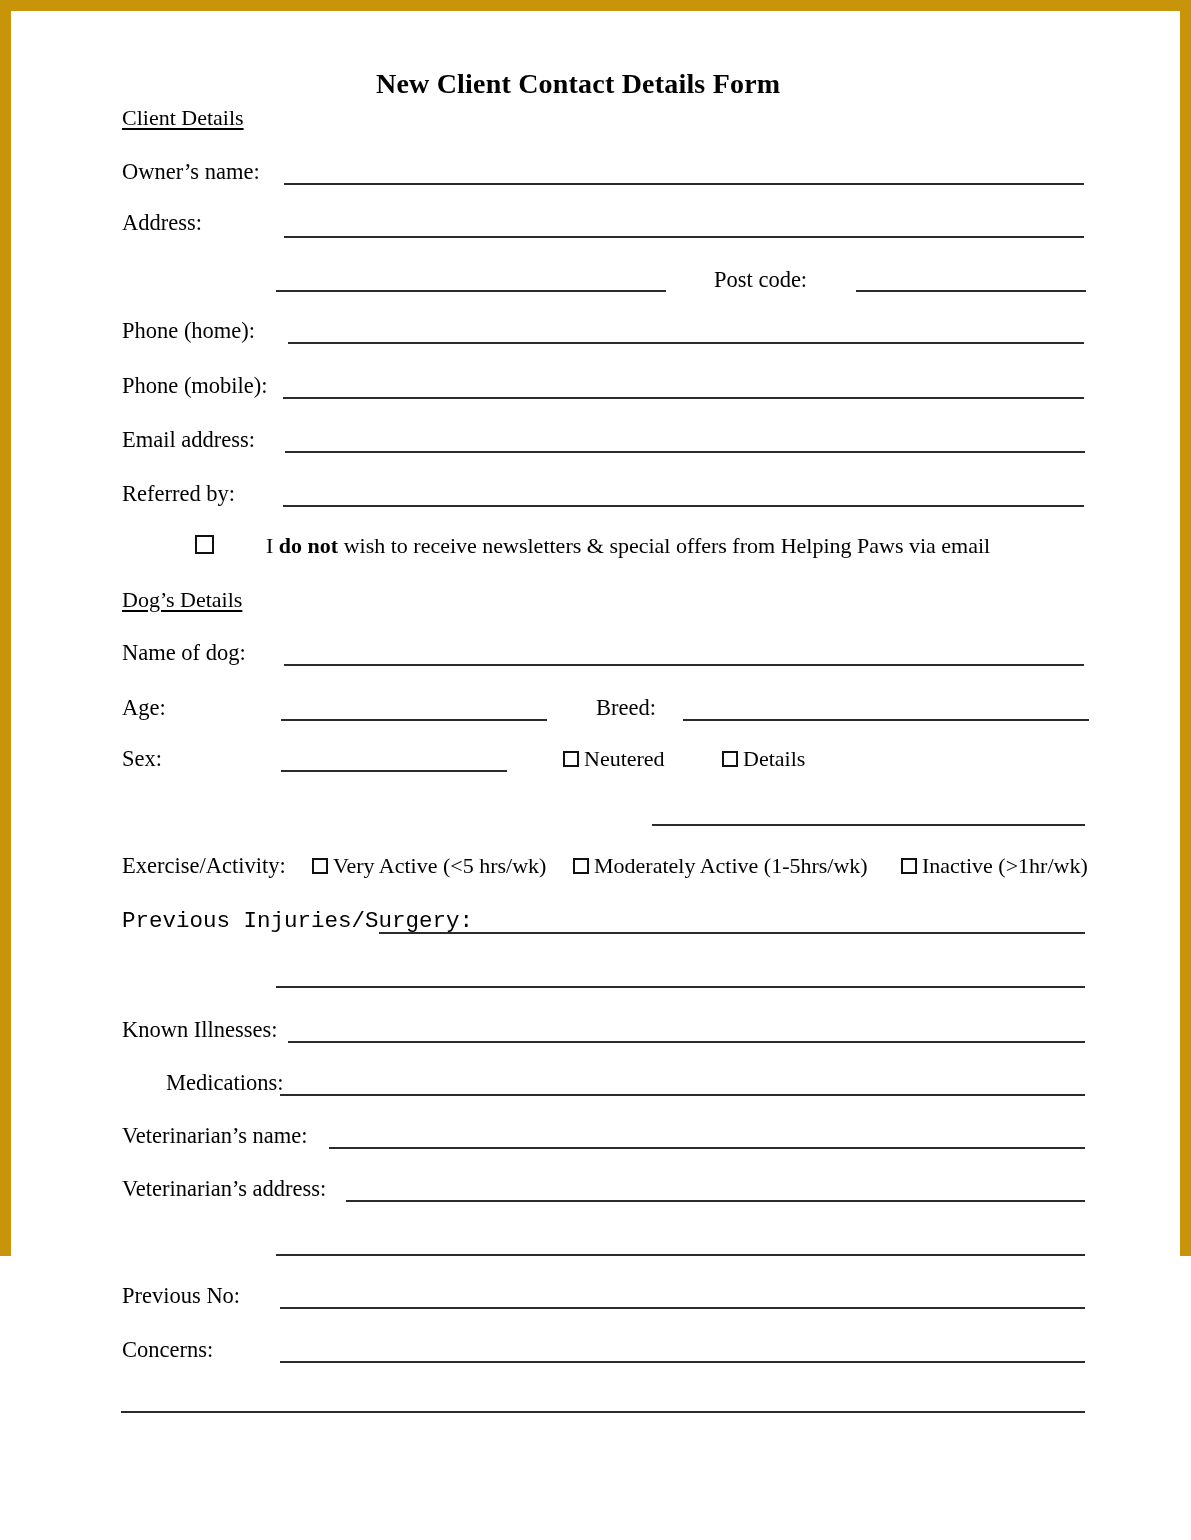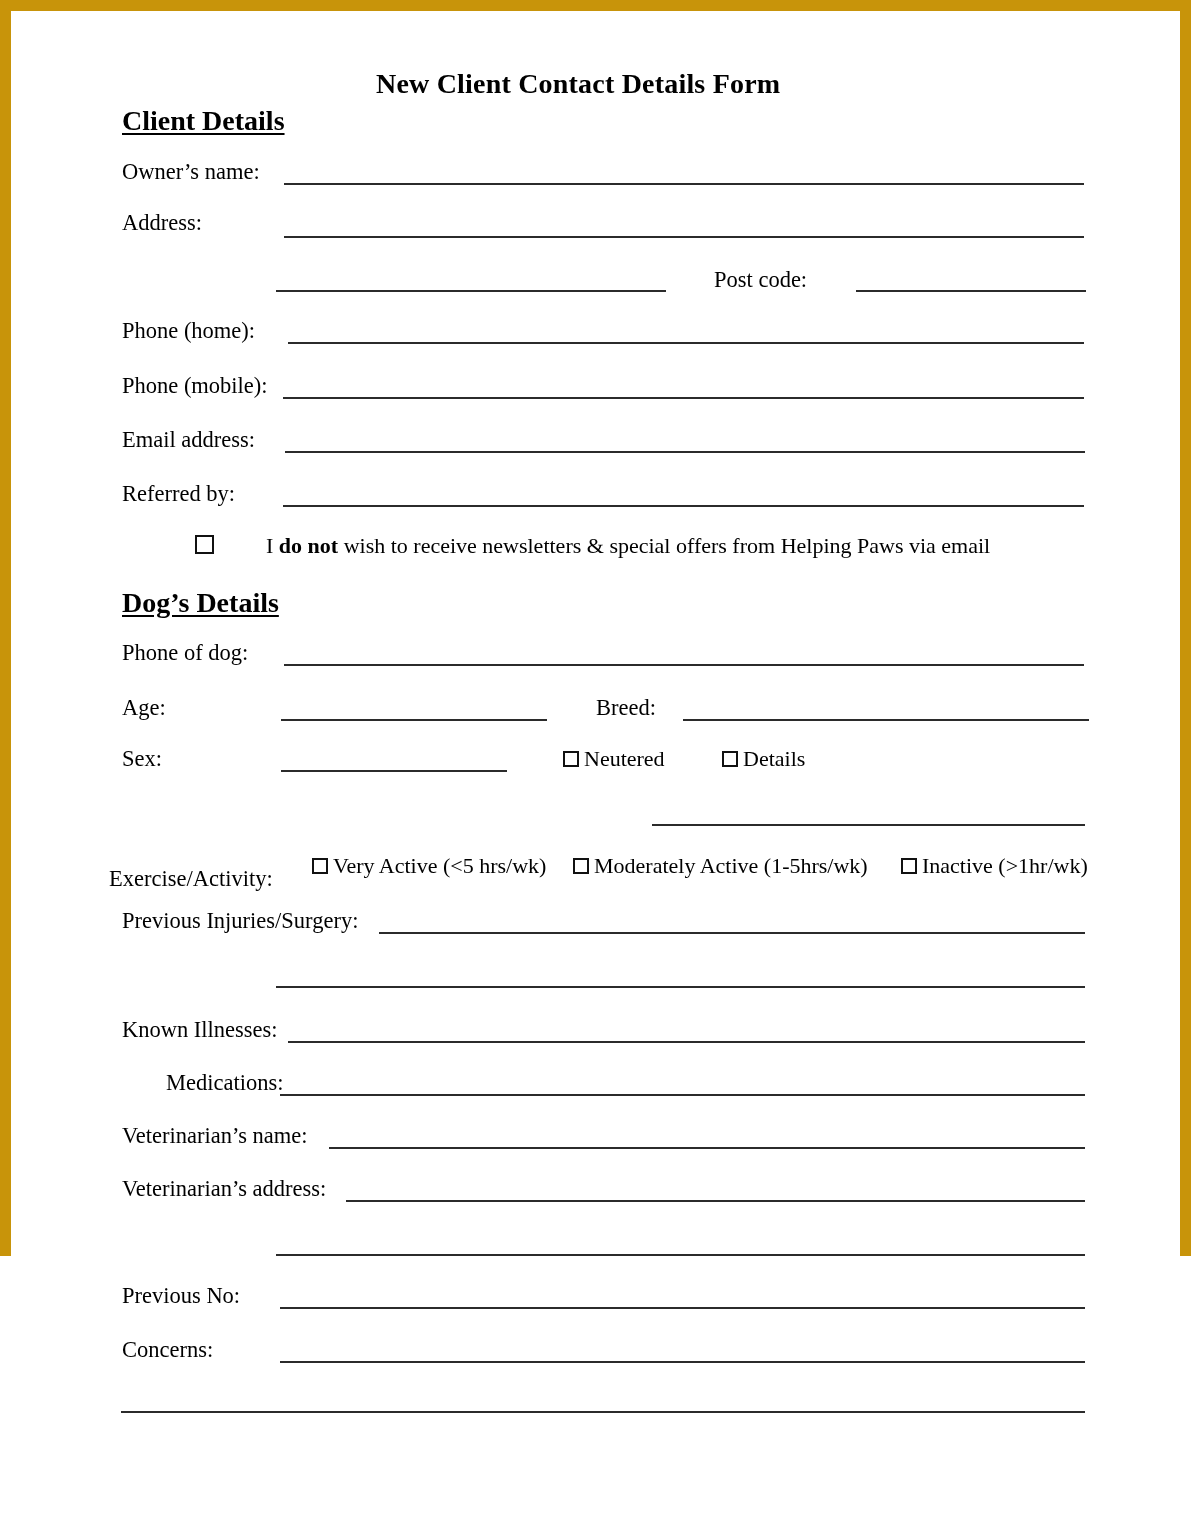--- a/index.html
+++ b/index.html
@@ -37,22 +37,22 @@
   
   .abs { position: absolute; white-space: nowrap; }
 
   .title {
     font-size: 28px;
     font-weight: bold;
     letter-spacing: 0.2px;
   }
 
   .section-head {
-    font-size: 28px;
-    font-weight: bold;
+    font-size: 22px;
+    font-weight: normal;
     text-decoration: underline;
     text-underline-offset: 3px;
     text-align: center;
   }
 
   .label {
     font-size: 22.5px;
     font-weight: normal;
   }
 
@@ -111,52 +111,52 @@
     <div class="abs label" style="left:111px; top:470px;">Referred by:</div>
     <div class="rule" style="left:272px; top:494px; width:801px;"></div>
 
     <div class="cbox" style="left:184px; top:524px; width:19px; height:19px;"></div>
     <div class="abs inline-text" style="left:255px; top:522px;">
       <span>I </span><b>do not</b><span> wish to receive newsletters &amp; special offers from Helping Paws via email</span>
     </div>
 
     <div class="abs section-head" style="left:111px; top:576px;">Dog’s Details</div>
 
-    <div class="abs label" style="left:111px; top:629px;">Phone of dog:</div>
+    <div class="abs label" style="left:111px; top:629px;">Name of dog:</div>
     <div class="rule" style="left:273px; top:653px; width:800px;"></div>
 
     <div class="abs label" style="left:111px; top:684px;">Age:</div>
     <div class="rule" style="left:270px; top:708px; width:266px;"></div>
 
     <div class="abs label" style="left:585px; top:684px;">Breed:</div>
     <div class="rule" style="left:672px; top:708px; width:406px;"></div>
 
     <div class="abs label" style="left:111px; top:735px;">Sex:</div>
     <div class="rule" style="left:270px; top:759px; width:226px;"></div>
 
     <div class="cbox small" style="left:552px; top:740px; width:16px; height:16px;"></div>
     <div class="abs inline-text" style="left:573px; top:735px;">Neutered</div>
 
     <div class="cbox small" style="left:711px; top:740px; width:16px; height:16px;"></div>
     <div class="abs inline-text" style="left:732px; top:735px;">Details</div>
 
     <div class="rule" style="left:641px; top:813px; width:433px;"></div>
 
-    <div class="abs label" style="left:98px; top:842px;margin-top:13px;">Exercise/Activity:</div>
+    <div class="abs label" style="left:111px; top:842px;">Exercise/Activity:</div>
 
     <div class="cbox small" style="left:301px; top:847px; width:16px; height:16px;"></div>
     <div class="abs inline-text" style="left:322px; top:842px;">Very Active (&lt;5 hrs/wk)</div>
 
     <div class="cbox small" style="left:562px; top:847px; width:16px; height:16px;"></div>
     <div class="abs inline-text" style="left:583px; top:842px;">Moderately Active (1-5hrs/wk)</div>
 
     <div class="cbox small" style="left:890px; top:847px; width:16px; height:16px;"></div>
     <div class="abs inline-text" style="left:911px; top:842px;">Inactive (&gt;1hr/wk)</div>
 
-    <div class="abs label" style="left:111px; top:897px;">Previous Injuries/Surgery:</div>
+    <div class="abs label" style="left:111px; top:897px;font-family:Liberation Mono, monospace;">Previous Injuries/Surgery:</div>
     <div class="rule" style="left:368px; top:921px; width:706px;"></div>
     <div class="rule" style="left:265px; top:975px; width:809px;"></div>
 
     <div class="abs label" style="left:111px; top:1006px;">Known Illnesses:</div>
     <div class="rule" style="left:277px; top:1030px; width:797px;"></div>
 
     <div class="abs label" style="left:111px; top:1059px;margin-left:44px;">Medications:</div>
     <div class="rule" style="left:269px; top:1083px; width:805px;"></div>
 
     <div class="abs label" style="left:111px; top:1112px;">Veterinarian’s name:</div>

